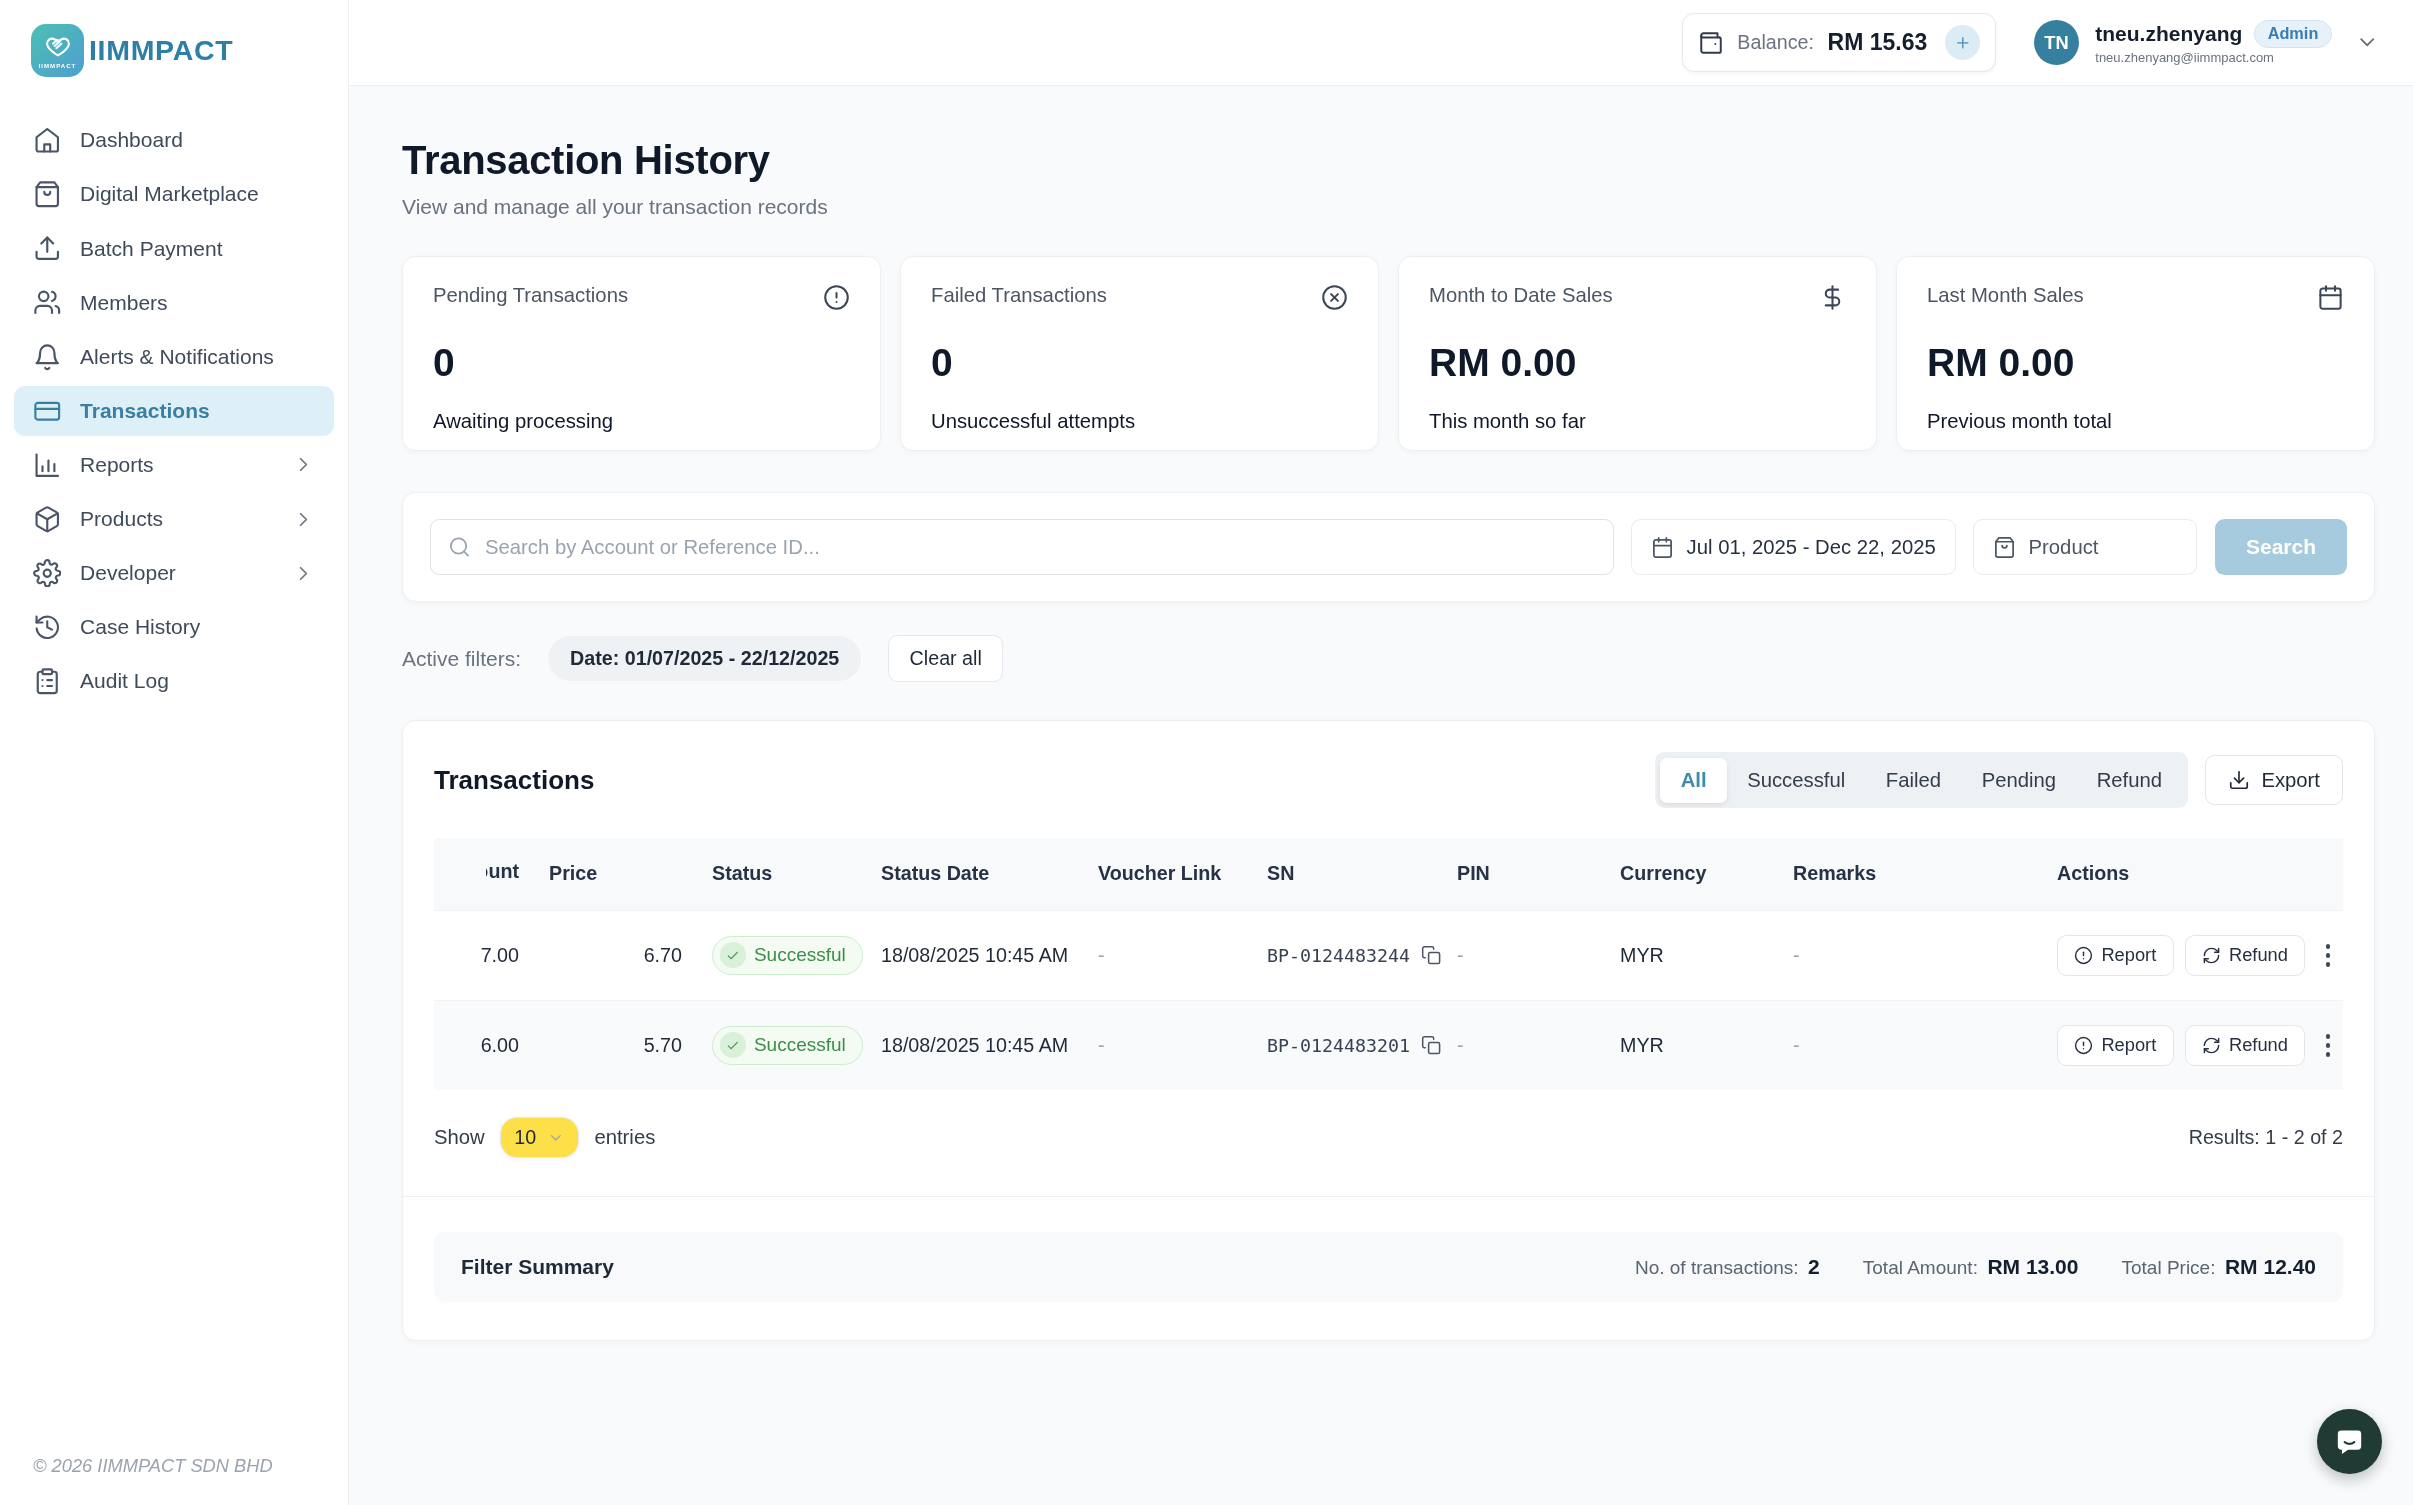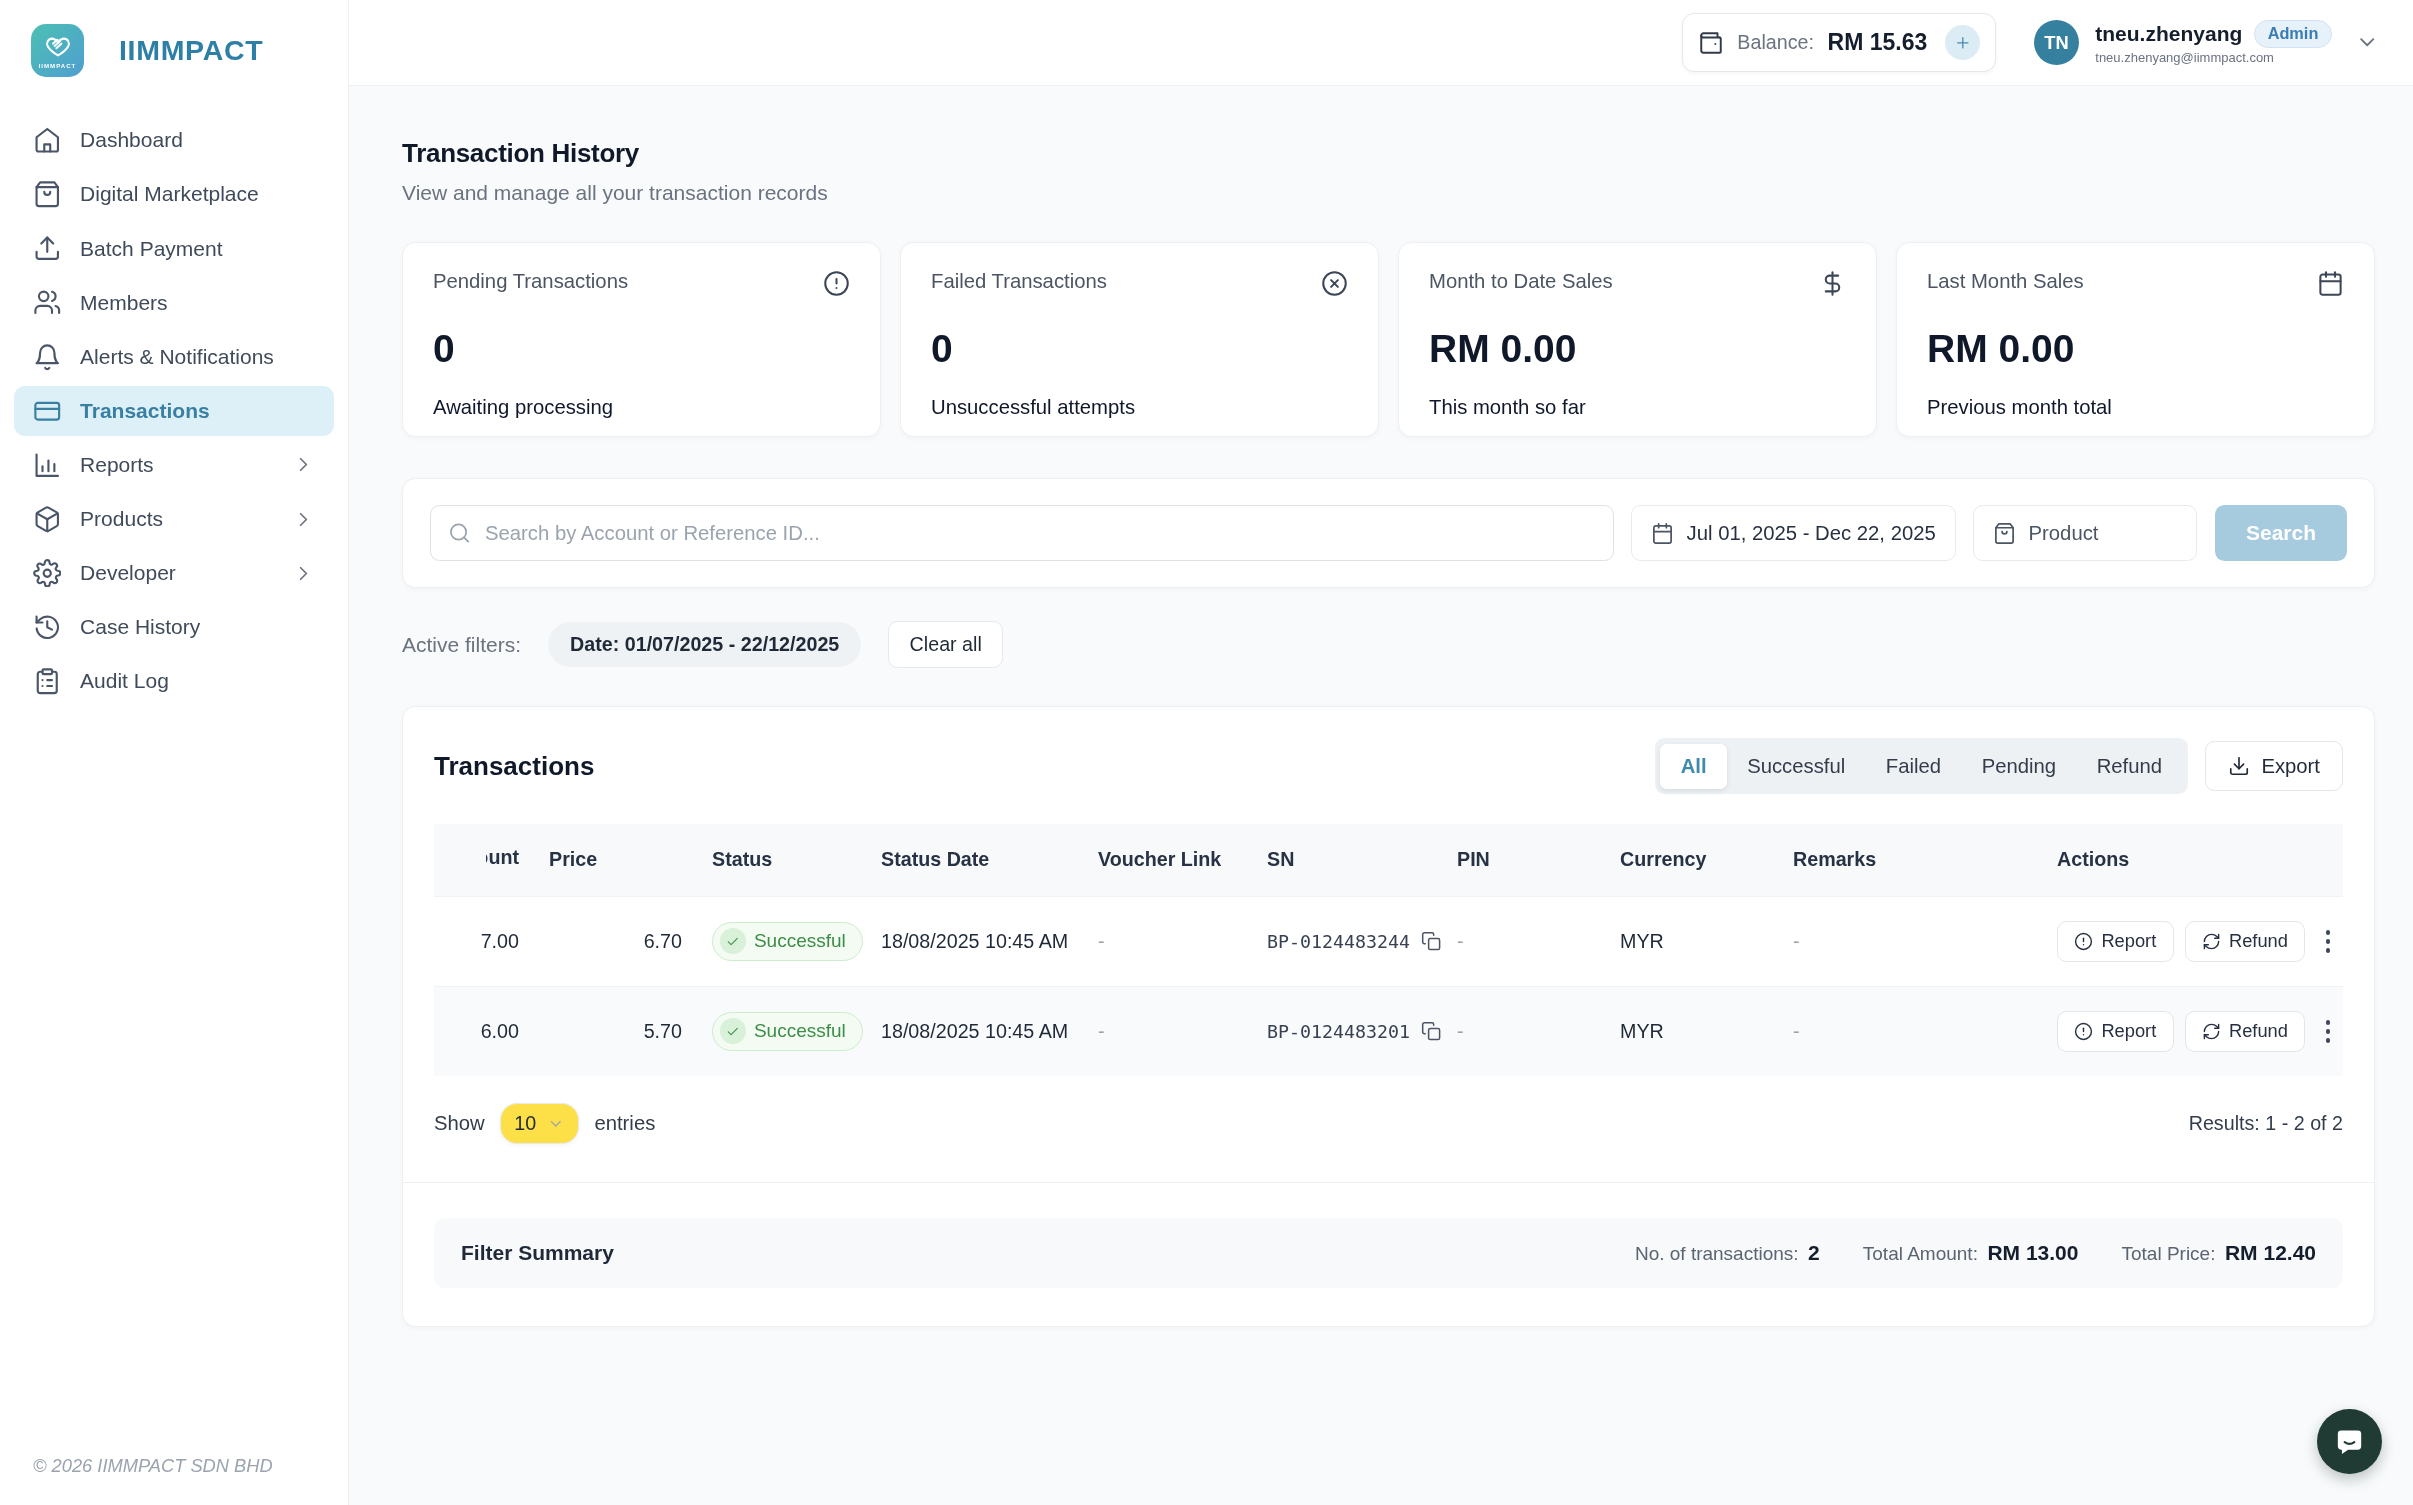--- a/index.html
+++ b/index.html
@@ -9,21 +9,21 @@
     background: #ffffff;
     color: #1a2332;
     position: relative;
     overflow: hidden;
   }
   
   .sidebar {
     position: absolute; left:0; top:0; width:349px; height:1505px;
     background:#ffffff; border-right:1.4px solid #eef1f4; z-index:5;
   }
-  .logo-row { display:flex; align-items:center; gap:35px; padding:24.4px 0 0 31px; }
+  .logo-row { display:flex; align-items:center; gap:5px; padding:24.4px 0 0 31px; }
   .logo-badge {
     width:53px; height:53px; border-radius:15px;
     background: linear-gradient(135deg,#4cc0b4 0%, #4f9ed0 100%);
     display:flex; flex-direction:column; align-items:center; justify-content:center; color:#fff;
   }
   .logo-badge svg { width:30px; height:27px; }
   .logo-badge .micro { font-size:6.1px; letter-spacing:1px; font-weight:700; margin-top:1.4px; }
   .brand-name { font-size:28.5px; font-weight:800; color:#2e7fa6; letter-spacing:0.7px; }
   .nav { margin-top:38px; padding:0 13.6px; }
   .nav-item {
@@ -70,21 +70,21 @@
     border:1.4px solid #d2e4f3; border-radius:677px; padding:3.4px 12.2px;
   }
   .user-email { font-size:13px; color:#6b7280; }
   .user-chevron { width:24.4px; height:24.4px; stroke:#6b7280; margin-left:6.8px; }
 
   
   .main {
     position:absolute; left:349px; top:86px; right:0; bottom:0;
     background:#f8fafb; padding:52px 38px 0 53px; overflow:hidden;
   }
-  .page-title { font-size:26px; font-weight:800; color:#10192a; letter-spacing:-0.3px; }
+  .page-title { font-size:40px; font-weight:800; color:#10192a; letter-spacing:-0.3px; }
   .page-subtitle { font-size:21px; color:#6b7280; margin-top:12.2px; }
 
   .stats-row { display:grid; grid-template-columns:repeat(4,1fr); gap:19px; margin-top:37px; }
   .stat-card {
     background:#fff; border:1.4px solid #edf0f3; border-radius:13.6px; padding:27px 30px;
     height:195px; box-shadow:0 1.4px 5.4px rgba(20,30,40,.03);
     display:flex; flex-direction:column;
   }
   .stat-head { display:flex; justify-content:space-between; align-items:flex-start; }
   .stat-title { font-size:20.3px; color:#4b5563; font-weight:500; }

